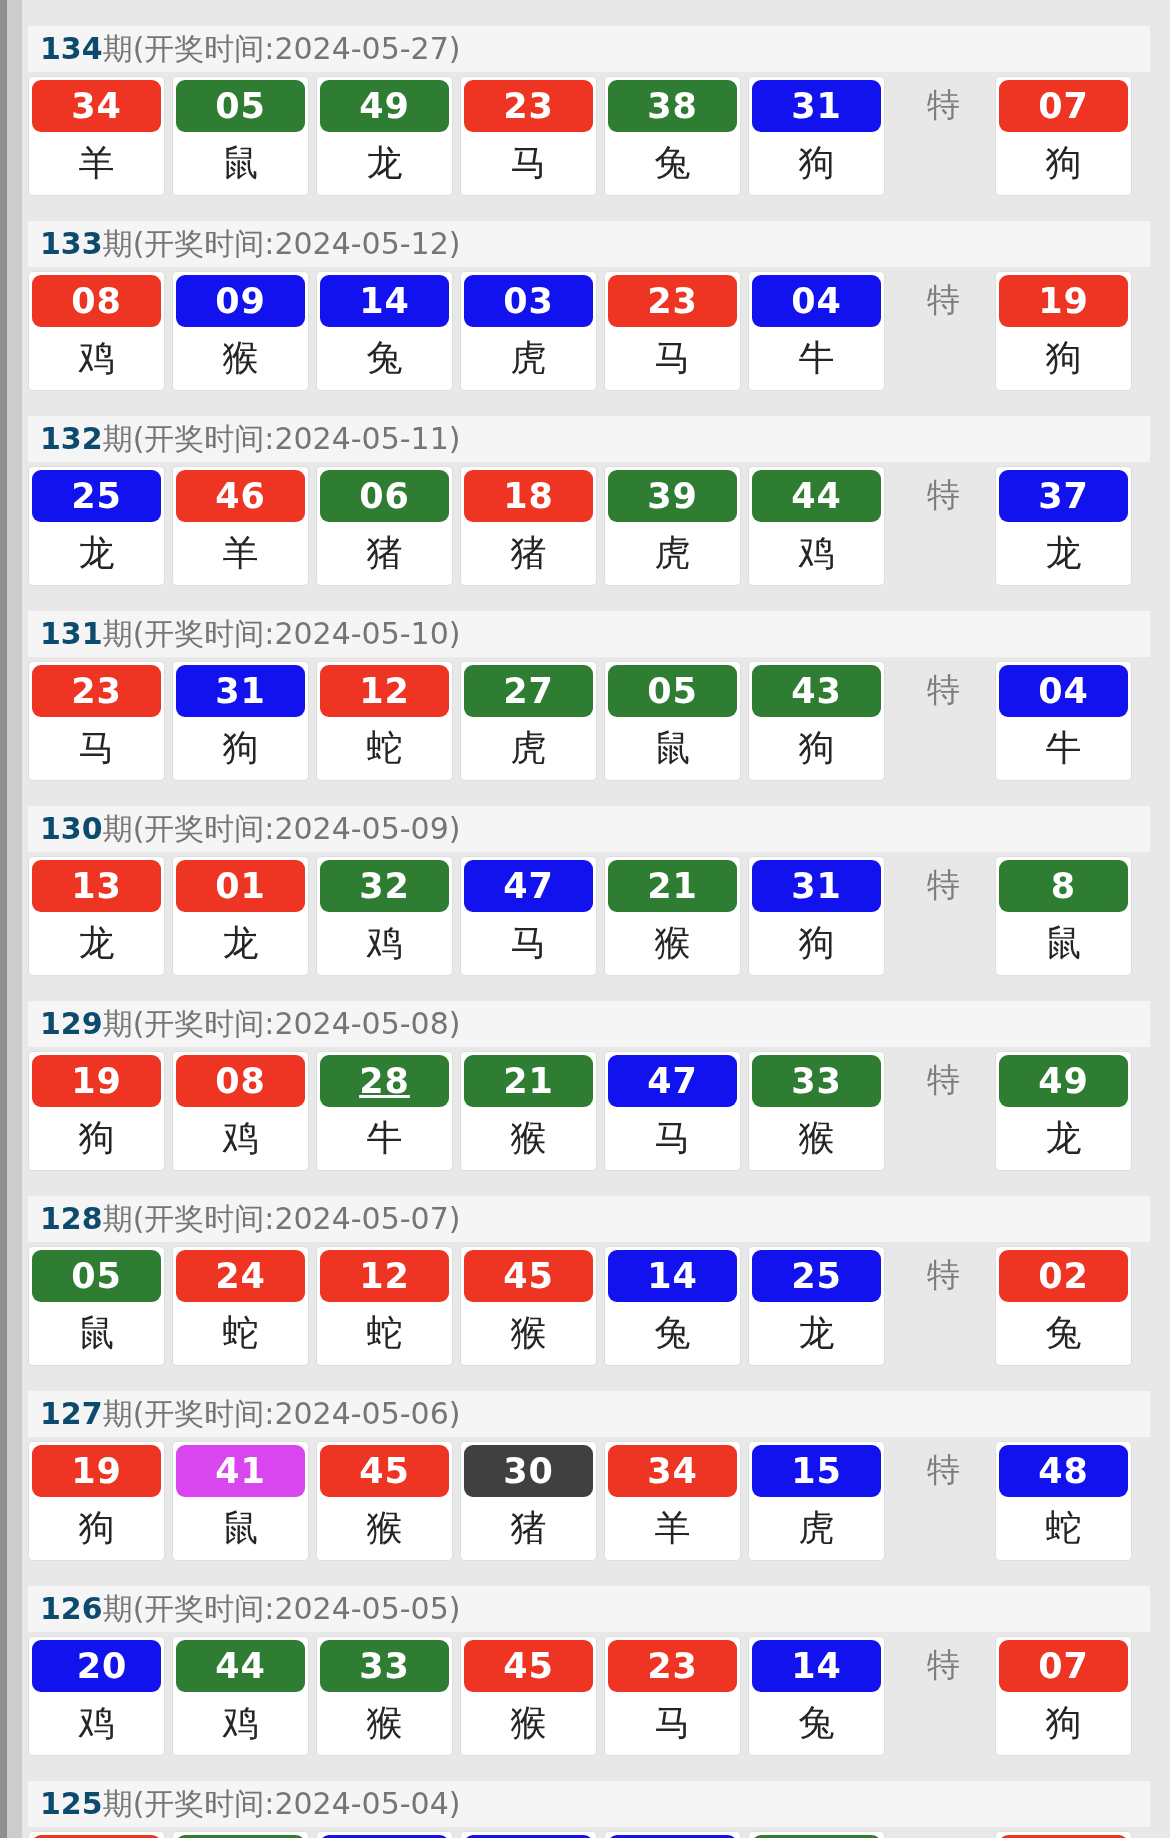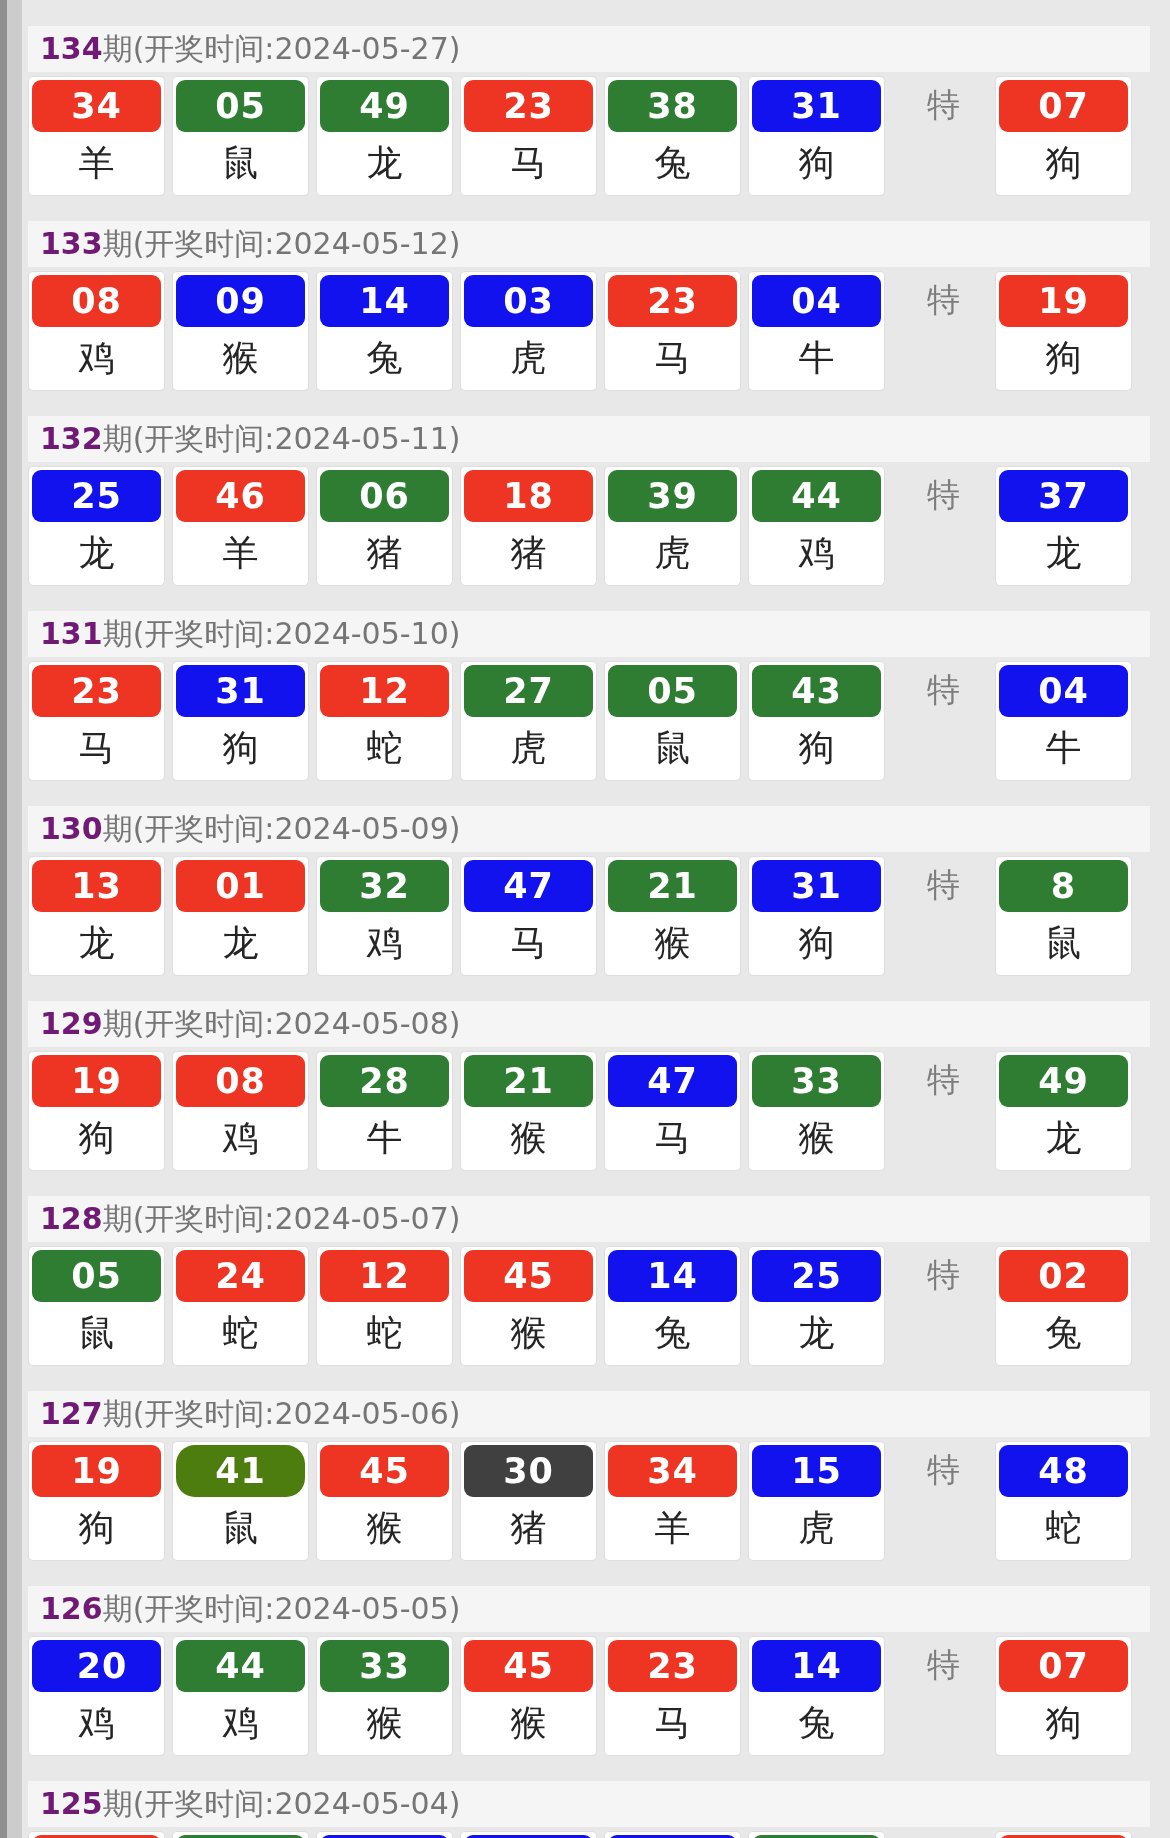--- a/index.html
+++ b/index.html
@@ -24,21 +24,21 @@
   .draw { margin-bottom: 25px; }
   .draw-header {
     background: #f5f5f5;
     height: 46px;
     line-height: 46px;
     padding-left: 12px;
     font-size: 30px;
     color: #757575;
     white-space: nowrap;
   }
-  .period { font-weight: bold; color: #701a75; }
+  .period { font-weight: bold; color: #0c4a6e; }
   .cells { display: flex; margin-top: 4px; }
   .cell {
     width: 137px;
     margin-right: 7px;
     background: #ffffff;
     border: 1px solid #dedede;
     border-radius: 5px;
     padding: 3px;
     height: 120px;
     flex: none;
@@ -274,21 +274,21 @@
     <div class="cells">
       <div class="cell">
         <div class="pill" style="background: rgb(238, 53, 36);">19</div>
         <div class="animal">狗</div>
       </div>
       <div class="cell">
         <div class="pill" style="background: rgb(238, 53, 36);">08</div>
         <div class="animal">鸡</div>
       </div>
       <div class="cell">
-        <div class="pill" style="background: rgb(46, 125, 50);">28</div>
+        <div class="pill" style="background: rgb(46, 125, 50); text-decoration: underline;">28</div>
         <div class="animal">牛</div>
       </div>
       <div class="cell">
         <div class="pill" style="background: rgb(46, 125, 50);">21</div>
         <div class="animal">猴</div>
       </div>
       <div class="cell">
         <div class="pill" style="background: rgb(18, 18, 238);">47</div>
         <div class="animal">马</div>
       </div>
@@ -344,21 +344,21 @@
   </section>
 
   <section class="draw">
     <div class="draw-header"><span class="period">127</span><span class="header-rest">期(开奖时间:2024-05-06)</span></div>
     <div class="cells">
       <div class="cell">
         <div class="pill" style="background: rgb(238, 53, 36);">19</div>
         <div class="animal">狗</div>
       </div>
       <div class="cell">
-        <div class="pill" style="background: #4d7c0f; border-radius: 19px;">41</div>
+        <div class="pill" style="background: #d946ef;">41</div>
         <div class="animal">鼠</div>
       </div>
       <div class="cell">
         <div class="pill" style="background: rgb(238, 53, 36);">45</div>
         <div class="animal">猴</div>
       </div>
       <div class="cell">
         <div class="pill" style="background: #404040;">30</div>
         <div class="animal">猪</div>
       </div>

